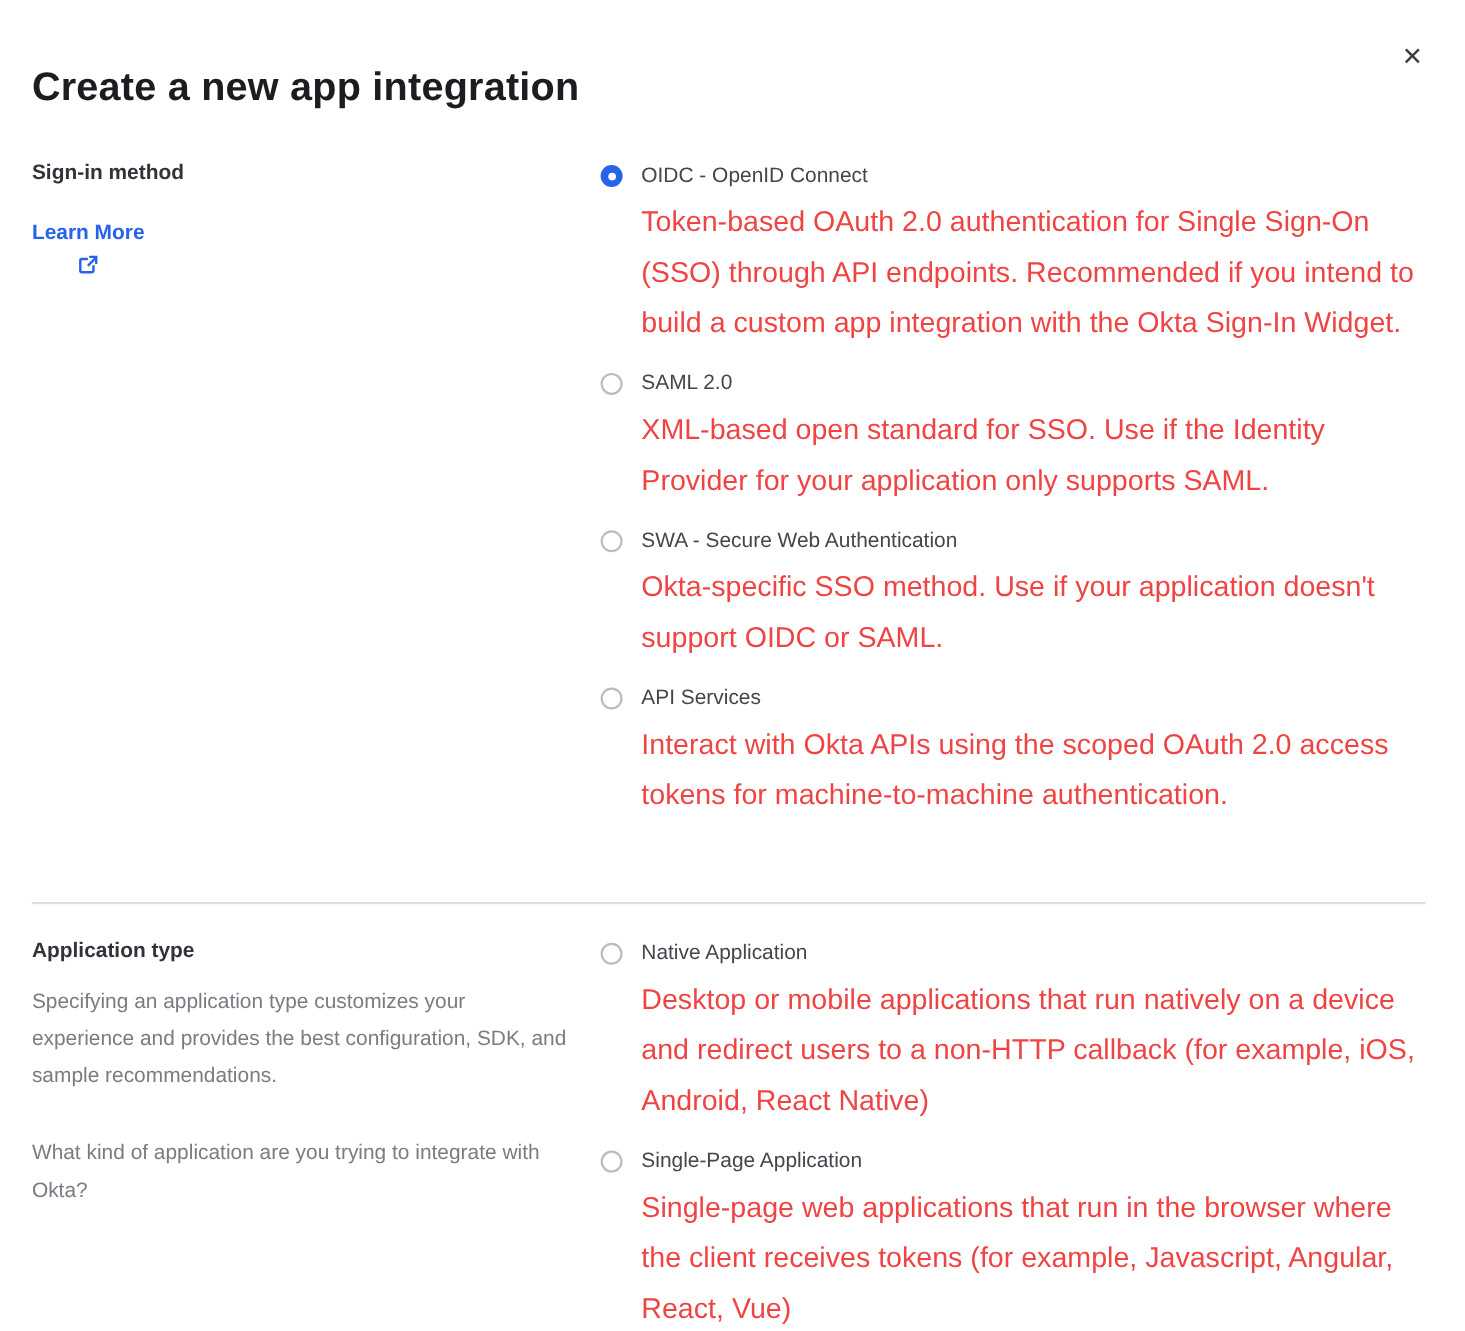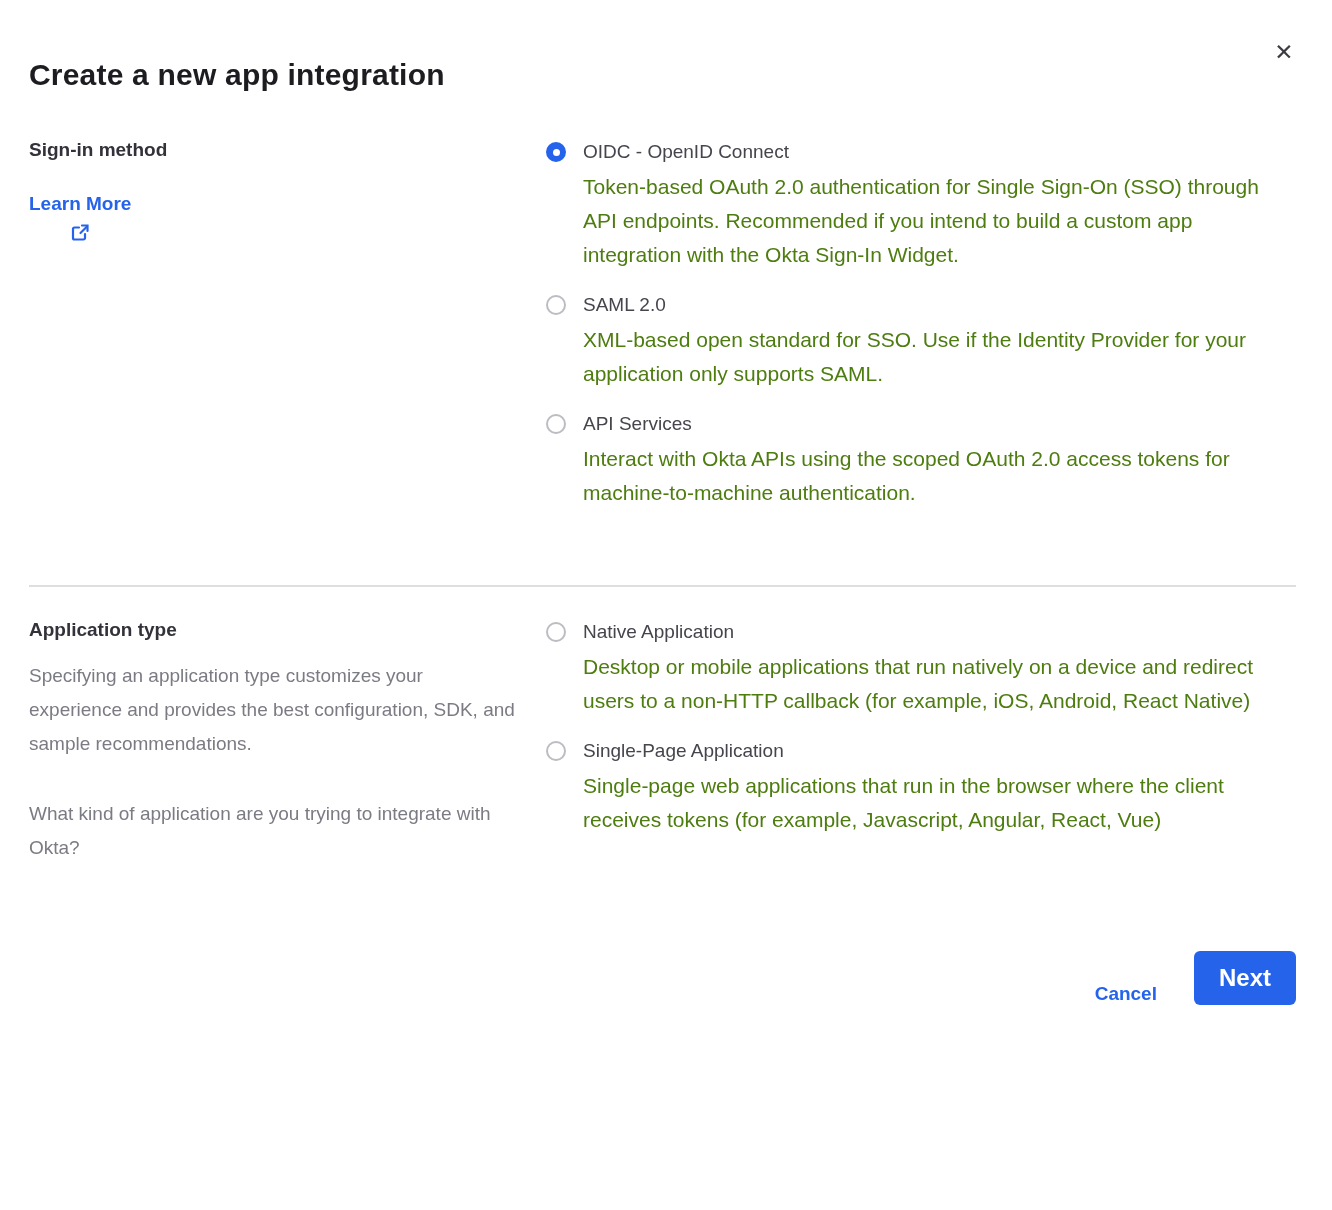--- a/index.html
+++ b/index.html
@@ -25,21 +25,21 @@
     height: 28px;
     border: none;
     background: transparent;
     font-size: 23px;
     line-height: 28px;
     color: #3c3c43;
     cursor: pointer;
     font-family: "DejaVu Sans", sans-serif;
   }
   h1.dialog-title {
-    font-size: 30px;
+    font-size: 36px;
     font-weight: bold;
     color: #1d1d21;
     letter-spacing: 0.2px;
   }
   .section {
     display: flex;
     align-items: flex-start;
     margin-top: 47px;
     justify-content: space-between;
   }
@@ -106,23 +106,23 @@
   }
   .option-body { flex: 1 1 auto; max-width: 712px; }
   .option-label {
     font-size: 19px;
     color: #45454d;
     margin-bottom: 7px;
     line-height: 23px;
     cursor: pointer;
   }
   .option-desc {
-    font-size: 21px;
-    line-height: 34px;
-    color: #4d7c0f;
+    font-size: 26px;
+    line-height: 46px;
+    color: #ef4444;
   }
   .divider {
     border: none;
     border-top: 2px solid #dedee1;
     margin: 54px 0 0 0;
   }
   .section.apptype { margin-top: 32px; }
   .footer {
     display: flex;
     justify-content: flex-end;
@@ -185,20 +185,27 @@
       </div>
 
       <div class="option">
         <div class="radio unchecked"></div>
         <div class="option-body">
           <div class="option-label">SAML 2.0</div>
           <div class="option-desc">XML-based open standard for SSO. Use if the Identity Provider for your application only supports SAML.</div>
         </div>
       </div>
 
+      <div class="option">
+        <div class="radio unchecked"></div>
+        <div class="option-body">
+          <div class="option-label">SWA - Secure Web Authentication</div>
+          <div class="option-desc">Okta-specific SSO method. Use if your application doesn't support OIDC or SAML.</div>
+        </div>
+      </div>
 
       <div class="option">
         <div class="radio unchecked"></div>
         <div class="option-body">
           <div class="option-label">API Services</div>
           <div class="option-desc">Interact with Okta APIs using the scoped OAuth 2.0 access tokens for machine-to-machine authentication.</div>
         </div>
       </div>
 
     </div>

